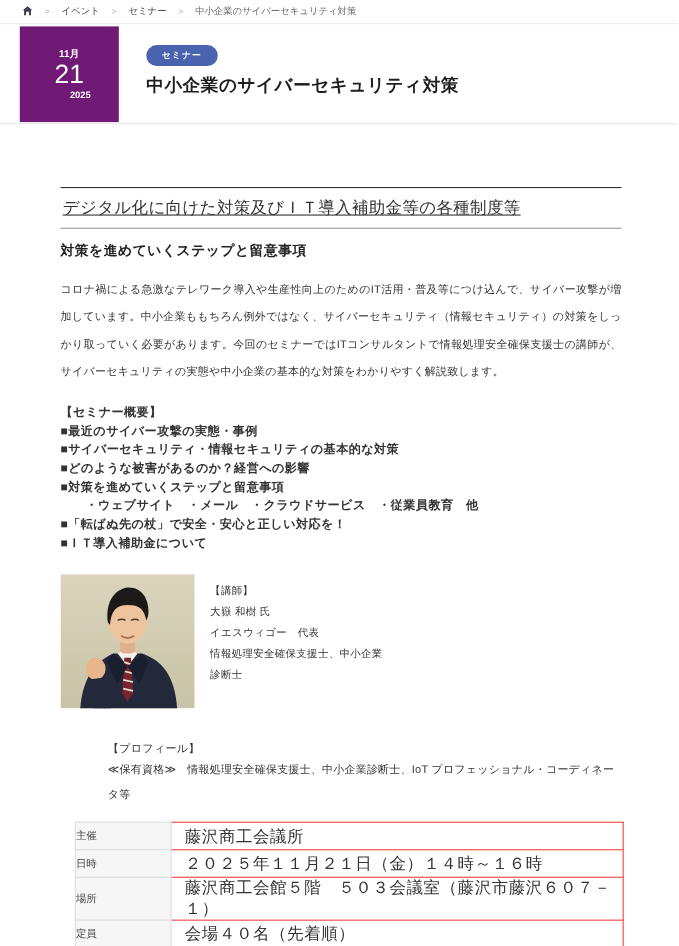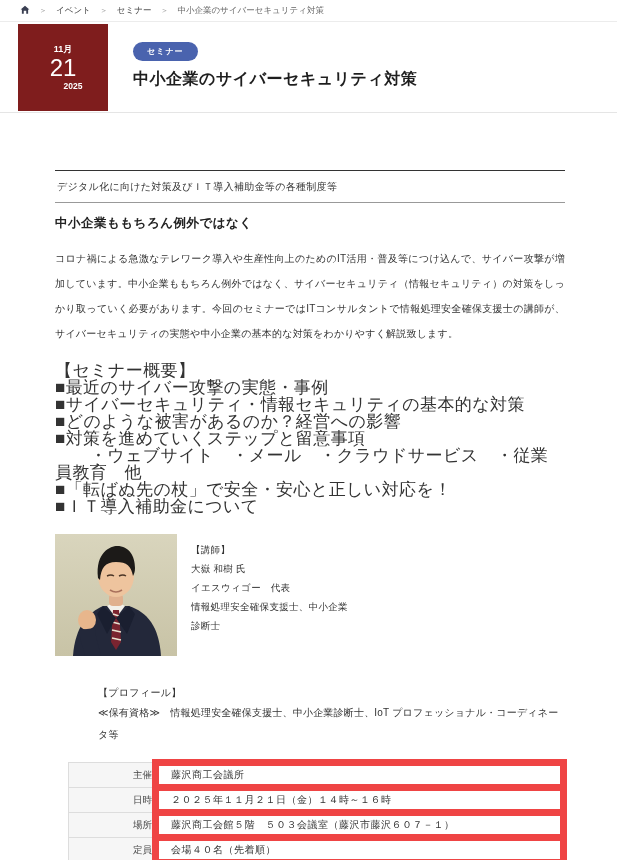--- a/index.html
+++ b/index.html
@@ -9,55 +9,55 @@
   
   .breadcrumb { height:22px; display:flex; align-items:center; padding-left:20px; gap:9px;
                 font-size:8.5px; color:#444; border-bottom:1px solid #ececec; }
   .breadcrumb .sep { color:#999; font-size:8px; }
   .breadcrumb a { color:#444; text-decoration:none; cursor:pointer; }
   .breadcrumb .current { color:#666; }
   .home-ic { width:10px; height:10px; display:inline-block; }
 
   
   .header { position:relative; height:91px; border-bottom:1px solid #e5e5e5; }
-  .datebox { position:absolute; left:18px; top:2px; width:90px; height:87px; background:#7f1d1d;
+  .datebox { position:absolute; left:18px; top:2px; width:90px; height:87px; background:#701a75;
              display:flex; flex-direction:column; align-items:center; justify-content:center; color:#fff; }
   .datebox .m { font-size:9px; font-weight:bold; line-height:11px; }
   .datebox .d { font-size:24px; font-weight:normal; line-height:26px; }
   .datebox .y { font-size:8.5px; font-weight:bold; line-height:10px;padding-left:20px; }
   .head-main { position:absolute; left:133px; top:18px; }
   .tag-pill { display:inline-block; background:#4a63ae; color:#fff; font-size:8px; font-weight:bold;
               padding:4px 14px; border-radius:11px; letter-spacing:1px; }
   .page-title { margin-top:8px; font-size:16px; font-weight:bold; color:#1e1e1e; letter-spacing:0.5px; }
 
   
   .content { padding:0 52px 0 55px; }
   .rule-dark { border:none; border-top:1.5px solid #333; margin-top:57px; }
-  .lead { font-size:10px; color:#333; padding:9px 2px 8px 2px; letter-spacing:0.3px; }
+  .lead { font-size:15px; color:#333; padding:9px 2px 8px 2px; letter-spacing:0.3px;text-decoration:underline; }
   .rule-thin { border:none; border-top:1px solid #999; }
   .section-title { font-size:12.5px; font-weight:bold; color:#222; margin-top:12px; letter-spacing:0.5px; }
   .intro { margin-top:14px; font-size:10px; line-height:25px; text-align:justify; color:#333; letter-spacing:0.2px; }
 
-  .overview { margin-top:16px; font-size:17px; font-weight:normal; color:#333; line-height:17px; }
+  .overview { margin-top:16px; font-size:11px; font-weight:bold; color:#333; line-height:17px; }
   .overview div { white-space:pre-wrap; letter-spacing:0.4px; }
 
   .speaker { display:flex; margin-top:19px; }
   .speaker .photo { width:122px; height:122px; flex:0 0 122px; }
   .speaker-text { margin-left:14px; padding-top:6px; font-size:9.5px; line-height:19px; color:#333; }
   .speaker-text div { letter-spacing:0.3px; }
 
   .profile { margin-top:30px; font-size:10px; color:#333;margin-left:43px; }
   .profile .ph { letter-spacing:0.3px; }
   .profile .pt { margin-top:10px; line-height:22px; text-align:justify; letter-spacing:0.2px; }
   .profile .pq { margin-top:2px; line-height:22px; letter-spacing:0.2px; }
 
   .details { margin:13px 0 0 13px; border-collapse:collapse; width:499px; }
   .details th { width:87px; background:#f6f6f6; border:1px solid #ddd; font-size:9.5px; font-weight:normal;
-                color:#444; text-align:right; height:15px; }
-  .details td { border:7px solid #ef4444; font-size:10px; color:#333; padding-left:12px; height:25px; letter-spacing:0.5px; }
+                color:#444; text-align:left; height:15px; }
+  .details td { border:1px solid #ef4444; font-size:15px; color:#333; padding-left:12px; height:25px; letter-spacing:0.5px; }
 </style>
 </head>
 <body>
 
 <div class="page">
 
   <nav class="breadcrumb">
     <a>
       <svg class="home-ic" viewBox="0 0 16 16">
         <path d="M8 1 L15 7 H13 V14 H10 V9 H6 V14 H3 V7 H1 Z" fill="#3a3f52"></path>
@@ -81,21 +81,21 @@
       <span class="tag-pill">セミナー</span>
       <h1 class="page-title">中小企業のサイバーセキュリティ対策</h1>
     </div>
   </header>
 
   <div class="content">
     <hr class="rule-dark">
     <div class="lead">デジタル化に向けた対策及びＩＴ導入補助金等の各種制度等</div>
     <hr class="rule-thin">
 
-    <h2 class="section-title">中小企業ももちろん例外ではなく</h2>
+    <h2 class="section-title">対策を進めていくステップと留意事項</h2>
 
     <p class="intro">コロナ禍による急激なテレワーク導入や生産性向上のためのIT活用・普及等につけ込んで、サイバー攻撃が増加しています。中小企業ももちろん例外ではなく、サイバーセキュリティ（情報セキュリティ）の対策をしっかり取っていく必要があります。今回のセミナーではITコンサルタントで情報処理安全確保支援士の講師が、サイバーセキュリティの実態や中小企業の基本的な対策をわかりやすく解説致します。</p>
 
     <div class="overview">
       <div>【セミナー概要】</div>
       <div>■最近のサイバー攻撃の実態・事例</div>
       <div>■サイバーセキュリティ・情報セキュリティの基本的な対策</div>
       <div>■どのような被害があるのか？経営への影響</div>
       <div>■対策を進めていくステップと留意事項</div>
       <div>　　・ウェブサイト　・メール　・クラウドサービス　・従業員教育　他</div>

